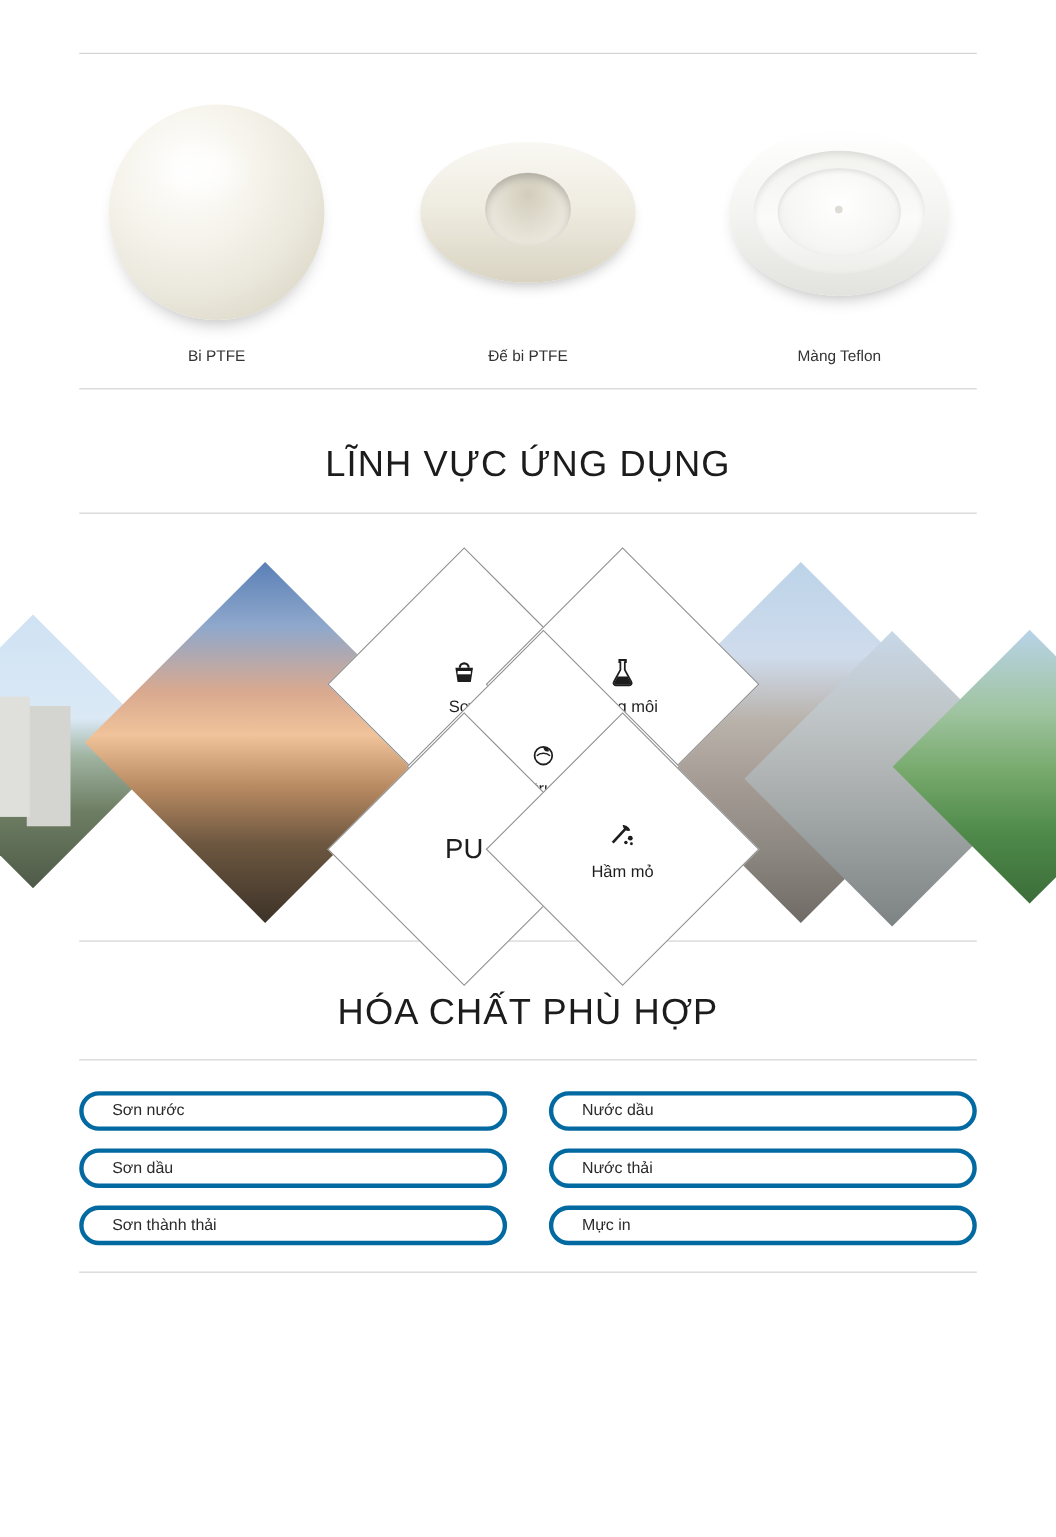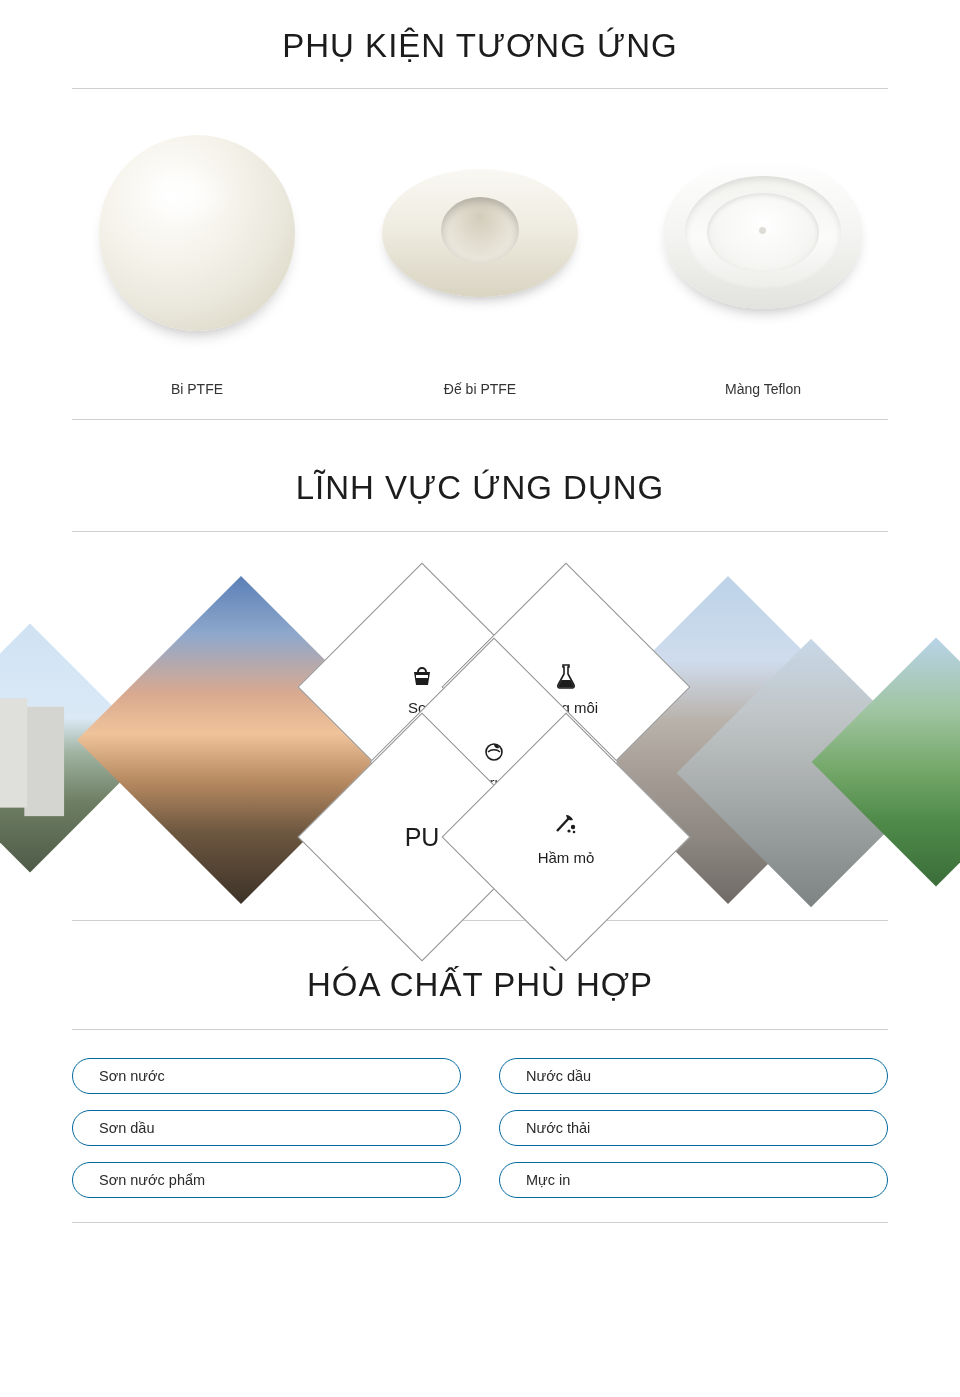--- a/index.html
+++ b/index.html
@@ -40,21 +40,21 @@
     width: 816px;
     margin: 0 auto;
     padding-top: 26px;
   }
   .acc-item { width: 250px; text-align: center; }
   .acc-art { height: 236px; display: flex; align-items: center; justify-content: center; }
   .acc-label {
     font-size: 14px;
     color: #333;
     text-align: center;
-    margin-top: 30px;
+    margin-top: 4px;
   }
 
   
   .ball {
     width: 196px; height: 196px; border-radius: 50%;
     background:
       radial-gradient(circle at 36% 30%, #ffffff 0%, #f6f4ec 32%, #eceadf 58%, #ddd9c9 84%, #cdc8b6 100%);
     box-shadow: 0 10px 16px -8px rgba(0,0,0,0.28);
     position: relative;
   }
@@ -198,38 +198,37 @@
   .chem-grid {
     width: 816px;
     margin: 28px auto 0;
     display: grid;
     grid-template-columns: 1fr 1fr;
     column-gap: 38px;
     row-gap: 16px;
   }
   .chem-item {
     height: 36px;
-    border: 1px solid #0369a1;
+    border: 4px solid #0369a1;
     border-radius: 18px;
     display: flex;
     align-items: center;
     padding-left: 26px;
     font-size: 14.5px;
     color: #2a2a2a;
     background: #fff;
   }
   .sec3-bottom-rule { margin-top: 44px; }
 </style>
 </head>
 <body>
 
 <div class="page">
 
   <div class="sec1">
-    <h2 class="section-title">PHỤ KIỆN TƯƠNG ỨNG</h2>
     <div class="rule"></div>
 
     <div class="acc-row">
 
       <div class="acc-item">
         <div class="acc-art">
           <div class="ball"></div>
         </div>
         <div class="acc-label">Bi PTFE</div>
       </div>
@@ -349,20 +348,20 @@
 
   <div class="sec3">
     <h2 class="section-title">HÓA CHẤT PHÙ HỢP</h2>
     <div class="rule"></div>
 
     <div class="chem-grid">
       <div class="chem-item">Sơn nước</div>
       <div class="chem-item">Nước dầu</div>
       <div class="chem-item">Sơn dầu</div>
       <div class="chem-item">Nước thải</div>
-      <div class="chem-item">Sơn nước phẩm</div>
+      <div class="chem-item">Sơn thành thải</div>
       <div class="chem-item">Mực in</div>
     </div>
 
     <div class="rule sec3-bottom-rule"></div>
   </div>
 
 </div>
 
 </body></html>

